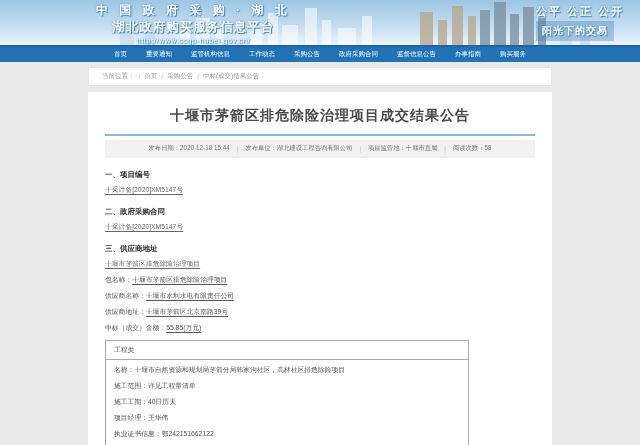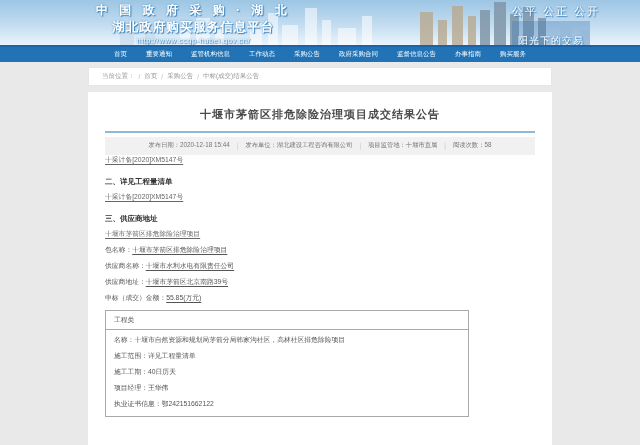--- a/index.html
+++ b/index.html
@@ -9,43 +9,43 @@
   
   .banner { position:relative; height:47px;
     background:linear-gradient(180deg,#9cc6e4 0%,#c3dcf0 55%,#e9f4fc 100%);
     border-bottom:2px solid #1b62a8; overflow:hidden; }
   .skyline { position:absolute; left:0; bottom:0; width:100%; height:47px; }
   .banner-title { position:absolute; left:96px; top:2px; text-align:center; color:#fff;
     text-shadow:0 0 2px #4e93c8, 1px 1px 1px #3a7fb5; }
   .banner-title .l1 { font-size:12px; font-weight:bold; letter-spacing:4px; }
   .banner-title .l2 { font-size:12.5px; font-weight:bold; letter-spacing:1px; }
   .banner-title .url { font-size:7.5px; font-weight:normal; color:#eef7ff; letter-spacing:.5px; }
-  .banner-slogan { position:absolute; right:40px; top:4px; color:#fff; font-weight:normal;
+  .banner-slogan { position:absolute; right:16px; top:4px; color:#fff; font-weight:bold;
     text-shadow:0 0 2px #4e93c8, 1px 1px 1px #3a7fb5; }
   .banner-slogan .s1 { font-size:11px; letter-spacing:2px; }
-  .banner-slogan .s2 { font-size:10px; margin-top:2px; padding:13px 6px;
+  .banner-slogan .s2 { font-size:10px; margin-top:2px; padding:3px 6px;
     background:rgba(60,120,180,.35); display:inline-block; letter-spacing:1px; }
 
   
   .nav { height:15px; background:#2173b5; display:flex; justify-content:center;
     align-items:center; gap:19px; }
   .nav span { font-size:6.5px; color:#ffffff; cursor:pointer; white-space:nowrap; }
 
   
   .crumb-wrap { padding-top:5px; }
   .crumb { width:464px; margin:0 auto; background:#fff; border:1px solid #e6e6e6;
     height:19px; display:flex; align-items:center; padding-left:13px;
     font-size:6.5px; color:#999; gap:4px; }
   .crumb .sep { color:#bbb; }
   .crumb a { color:#999; text-decoration:none; cursor:pointer; }
 
   
   .card { width:464px; margin:6px auto 0; background:#fff; padding:15px 17px 20px;
     min-height:360px; }
-  .art-title { text-align:center; font-size:11px; font-weight:bold; color:#4a4a4a;
+  .art-title { text-align:center; font-size:14px; font-weight:bold; color:#4a4a4a;
     letter-spacing:1px; }
   .divider { height:2px; background:#8fb9d6; margin:9px 0 4px; }
   .meta { background:#f1f1f1; padding:4px 0 5px; text-align:center; font-size:6.3px;
     color:#777; display:flex; justify-content:center; align-items:center; gap:7px; }
   .meta .msep { color:#c9c9c9; }
 
   .sec-h { font-size:7.5px; font-weight:bold; color:#333; margin:12px 0 5px; }
   .sec-v { font-size:6.8px; color:#666; text-decoration:underline;
     text-underline-offset:1.5px; }
 
@@ -146,23 +146,24 @@
     <span class="msep">|</span>
     <span>
       <span>项目监管地：</span><span>十堰市直属</span>
     </span>
     <span class="msep">|</span>
     <span>
       <span>阅读次数：</span><span>58</span>
     </span>
   </div>
 
+  <div class="sec-h">一、项目编号</div>
   <div class="sec-v">十采计备[2020]XM5147号</div>
 
-  <div class="sec-h">二、详见工程量清单</div>
+  <div class="sec-h">二、政府采购合同</div>
   <div class="sec-v">十采计备[2020]XM5147号</div>
 
   <div class="sec-h">三、供应商地址</div>
   <div class="sec-v">十堰市茅箭区排危除险治理项目</div>
 
 
   <div>
     <div class="kv">
       <span class="lab">包名称：</span><span class="val">十堰市茅箭区排危除险治理项目</span>
     </div>

